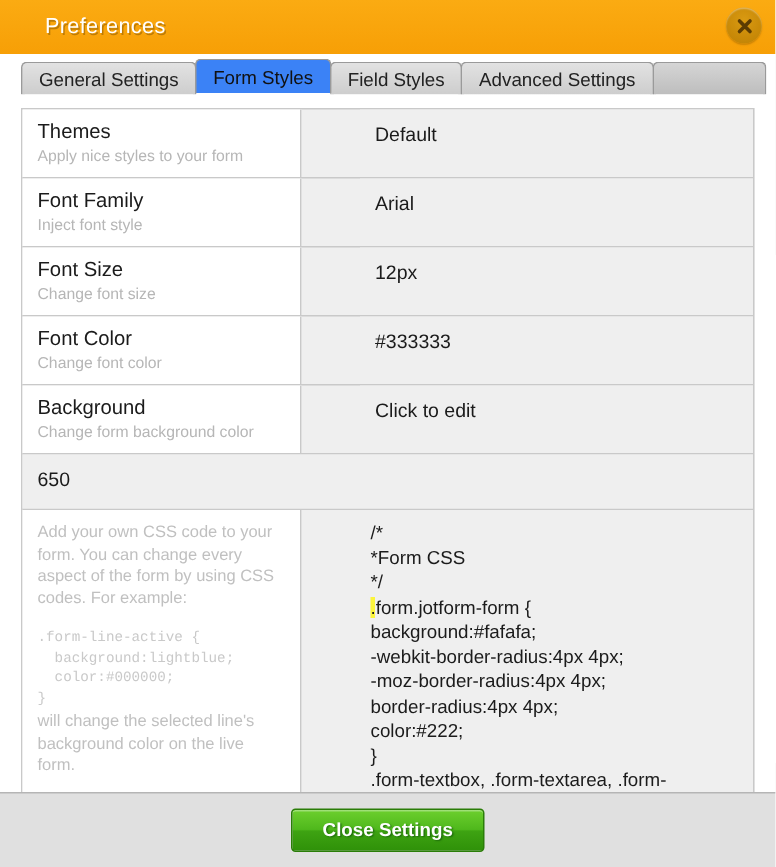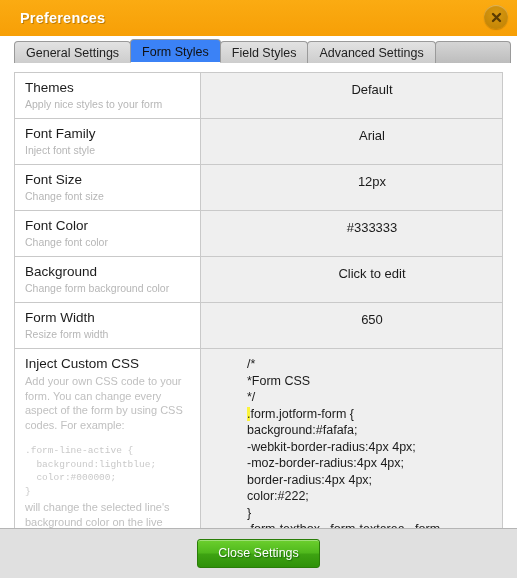--- a/index.html
+++ b/index.html
@@ -29,24 +29,24 @@
     position: relative;
     height: 36px;
     background: #f9a20b;
     background: linear-gradient(to bottom, #fbab12 0%, #f79f06 100%);
     flex: 0 0 36px;
     display: flex;
     align-items: center;
   }
   .title-text {
     font-size: 14.5px;
-    font-weight: bold;
+    font-weight: normal;
     color: #ffffff;
     letter-spacing: 0.2px;
-    margin-left: 20px;
+    margin-left: 30px;
     text-shadow: 1px 1px 0 rgba(140,90,0,0.55);
   }
   .close-btn {
     position: absolute;
     right: 9px;
     top: 5px;
     width: 24px;
     height: 24px;
     border-radius: 50%;
     background: radial-gradient(circle at 50% 35%, #d99a12 0%, #c98a08 60%, #bd8105 100%);
@@ -139,21 +139,20 @@
     padding: 6px 8px 7px 10px;
   }
   .scell-value {
     flex: 1 1 auto;
     box-sizing: border-box;
     background: #efefef;
     padding: 9px 8px 7px 10px;
     font-size: 13px;
     color: #1b1b1b;
     cursor: pointer;
-    text-align: center;
   }
   .lbl-title {
     font-size: 13.5px;
     color: #1b1b1b;
     line-height: 17px;
   }
   .lbl-sub {
     font-size: 10.5px;
     color: #b6b6b6;
     line-height: 14px;
@@ -217,21 +216,21 @@
     background: #e0e0e0;
     border-top: 1px solid #b5b5b5;
     display: flex;
     align-items: center;
     justify-content: center;
     box-sizing: border-box;
   }
   .close-settings-btn {
     font-family: "Liberation Sans", sans-serif;
     font-size: 12.5px;
-    font-weight: normal;
+    font-weight: bold;
     color: #ffffff;
     text-shadow: 1px 1px 1px rgba(20,90,10,0.7);
     background: linear-gradient(to bottom, #6ccf2e 0%, #4fb81c 48%, #3ea312 52%, #2f9109 100%);
     border: 1px solid #2a7d08;
     border-radius: 3px;
     padding: 6px 20px 7px 20px;
     cursor: pointer;
     box-shadow: inset 0 1px 0 rgba(255,255,255,0.35);
   }
 </style>
@@ -302,30 +301,25 @@
 
       <div class="srow">
         <div class="scell-label">
           <div class="lbl-title">Background</div>
           <div class="lbl-sub">Change form background color</div>
         </div>
         <div class="scell-value">Click to edit</div>
       </div>
 
       <div class="srow">
-        <div class="scell-label">
-          <div class="lbl-title">Form Width</div>
-          <div class="lbl-sub">Resize form width</div>
-        </div>
         <div class="scell-value">650</div>
       </div>
 
       <div class="srow srow-css">
         <div class="scell-label-css">
-          <div class="lbl-title">Inject Custom CSS</div>
           <div class="css-help">Add your own CSS code to your form. You can change every aspect of the form by using CSS codes. For example:</div>
           <div class="css-example">.form-line-active {
   background:lightblue;
   color:#000000;
 }</div>
           <div class="css-help">will change the selected line's background color on the live form.</div>
 
         </div>
         <div class="scell-value-css">
           <div class="css-textarea" contenteditable="false" style=""><span>/*

